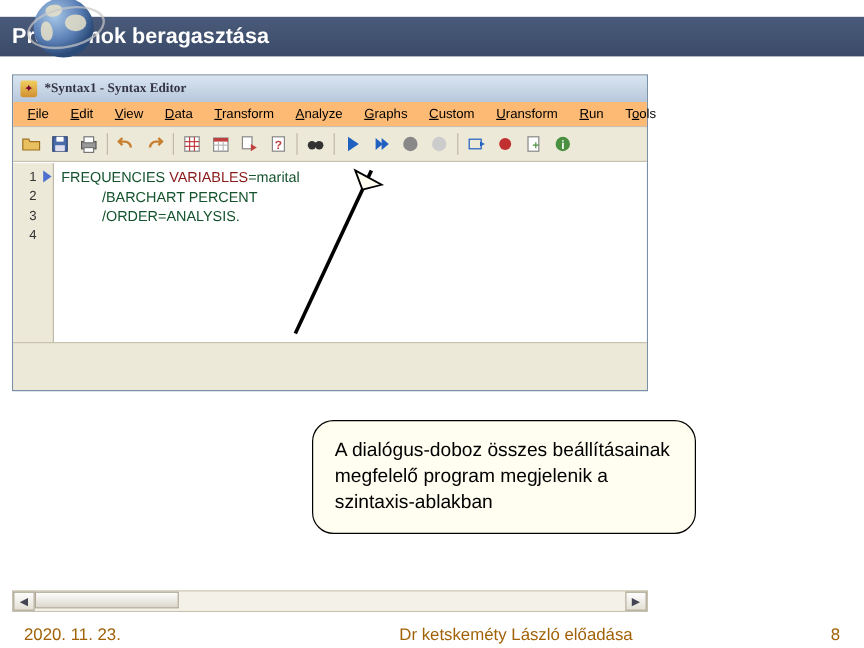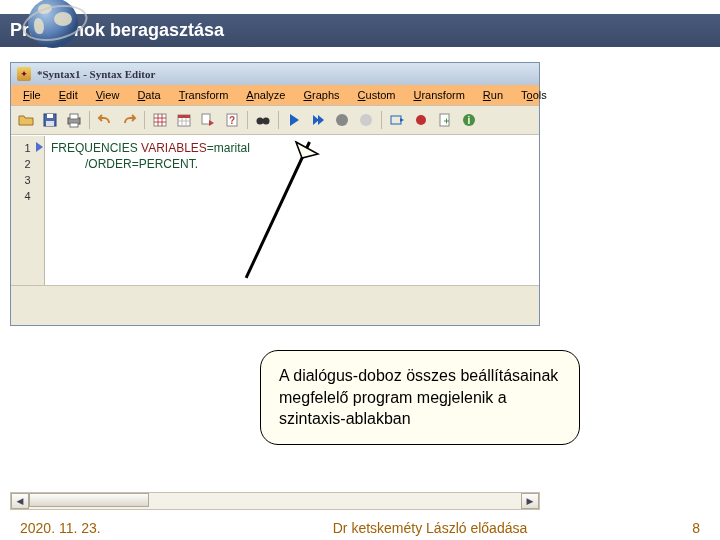--- a/index.html
+++ b/index.html
@@ -203,21 +203,22 @@
   <div class="editor-area">
     <div class="gutter">
       <div class="mark"></div>
       <div class="gline">1</div>
       <div class="gline">2</div>
       <div class="gline">3</div>
       <div class="gline">4</div>
     </div>
     <div class="code">
       <div><span class="dim">FREQUENCIES </span><span class="kw">VARIABLES</span><span class="dim">=marital</span></div>
-      <div class="ind dim">/ORDER=PERCENT.</div>
+      <div class="ind dim">/BARCHART PERCENT</div>
+      <div class="ind dim">/ORDER=ANALYSIS.</div>
     </div>
   </div>
 
   <div class="status-strip"></div>
 </div>
 
 <div class="callout-wrap">
   <div class="callout-tail">
     <svg width="28" height="20" viewBox="0 0 28 20">
         <path fill="#fffef0" stroke="#000" stroke-width="1.5" d="M2 2 L24 14 L8 18 Z"></path>

